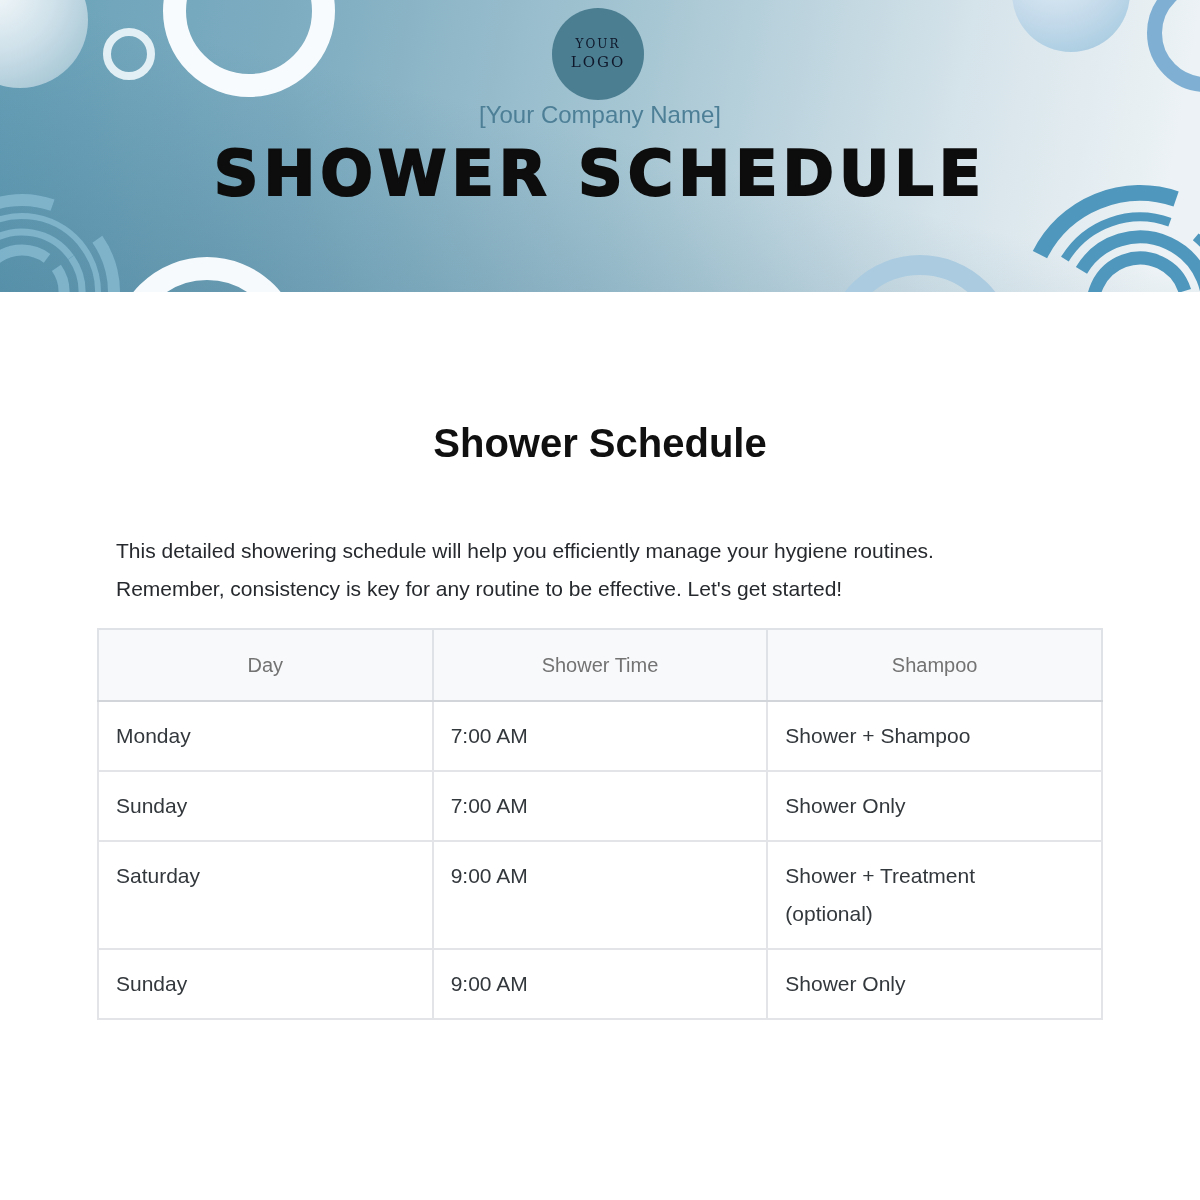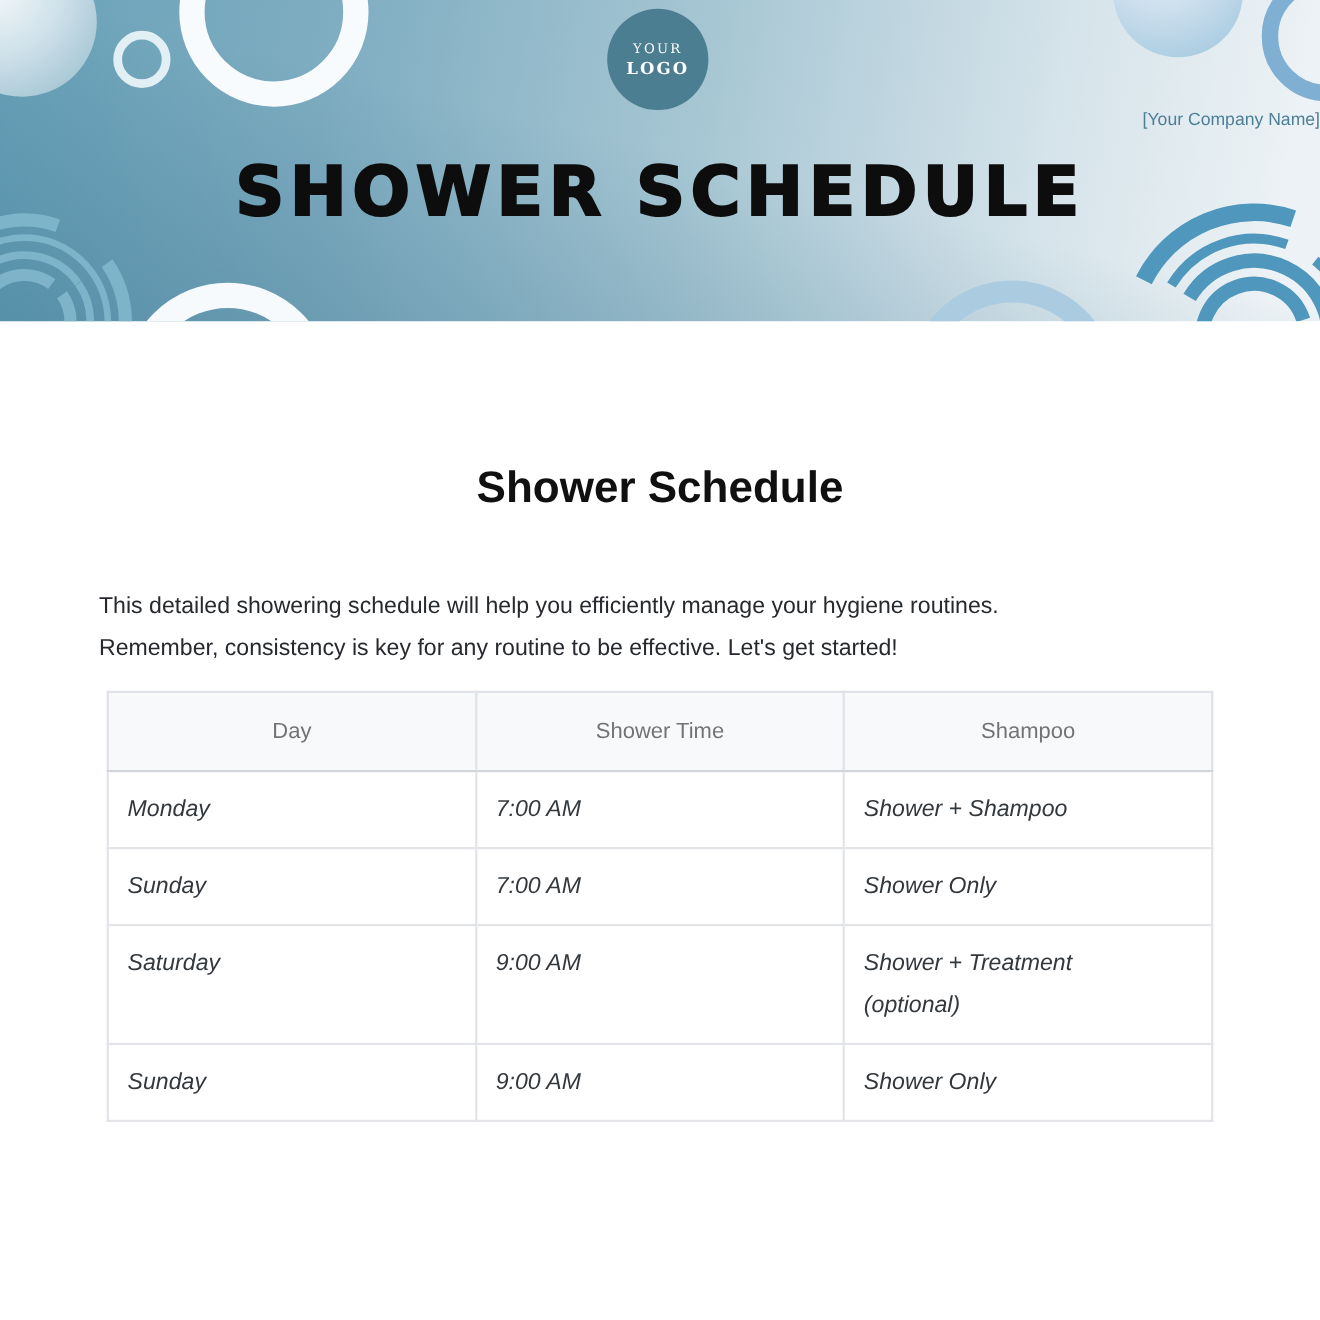--- a/index.html
+++ b/index.html
@@ -27,58 +27,58 @@
   .ring-tr { left:1147px; top:-26px; width:118px; height:118px;
     border:15px solid #7fb0d3; }
   .ring-br-light { left:825px; top:255px; width:190px; height:190px;
     border:20px solid #aacbe0; }
   .tech { position:absolute; }
   .tech-tl { left:-83px; top:187px; }
   .tech-br { left:1010px; top:175px; }
 
   .logo-circle {
     position:absolute; left:552px; top:8px; width:92px; height:92px;
-    border-radius:50%; background:#4b7e91; color:#ffffff;
+    border-radius:50%; background:#4b7e91; color:#0f172a;
     display:flex; flex-direction:column; align-items:center; justify-content:center;
     font-family:"DejaVu Serif", serif; text-align:center;
   }
   .logo-line1 { font-size:12px; letter-spacing:2px; }
-  .logo-line2 { font-size:15px; font-weight:bold; letter-spacing:2px; margin-top:2px; }
+  .logo-line2 { font-size:15px; font-weight:normal; letter-spacing:2px; margin-top:2px; }
 
   .company-name {
     position:absolute; left:0; top:101px; width:100%;
-    text-align:right; font-size:16px; color:#4d7f97;
+    text-align:center; font-size:24px; color:#4d7f97;
   }
   .banner-title {
     position:absolute; left:0; top:141px; width:100%;
     text-align:center; font-family:"DejaVu Sans", sans-serif;
     font-size:62px; line-height:66px; font-weight:bold; letter-spacing:5px;
     color:#0d0d0d; -webkit-text-stroke:2px #0d0d0d;
   }
 
   
   .doc-heading {
     margin:128px 97px 0; text-align:center;
     font-size:40px; line-height:46px; font-weight:bold; color:#101010;
   }
-  .intro { margin:66px 90px 0; font-size:21px; line-height:38px; color:#26292d; }
+  .intro { margin:66px 116px 0; font-size:21px; line-height:38px; color:#26292d; }
 
   table.schedule {
     margin:20px 0 0 97px; width:1006px;
     border-collapse:collapse; table-layout:fixed;
   }
   .schedule th {
     background:#f8f9fb; color:#737373; font-weight:400;
     font-size:20px; line-height:24px; padding:23px 4px; text-align:center;
     border:2px solid #dfe2e6; border-bottom-color:#d2d5d9;
   }
   .schedule td {
     font-size:21px; line-height:38px; color:#33383d;
     padding:15px 56px 15px 17px; vertical-align:top;
-    border:2px solid #e2e4e8; border-top-color:#d6d9dd;font-style:italic;
+    border:2px solid #e2e4e8; border-top-color:#d6d9dd;
   }
 </style>
 </head>
 <body>
 
 <div class="banner">
   <div class="decor ball-tl"></div>
   <div class="decor ring-sm-tl"></div>
   <div class="decor ring-big-top"></div>
   <svg class="tech tech-tl" width="210" height="210">

